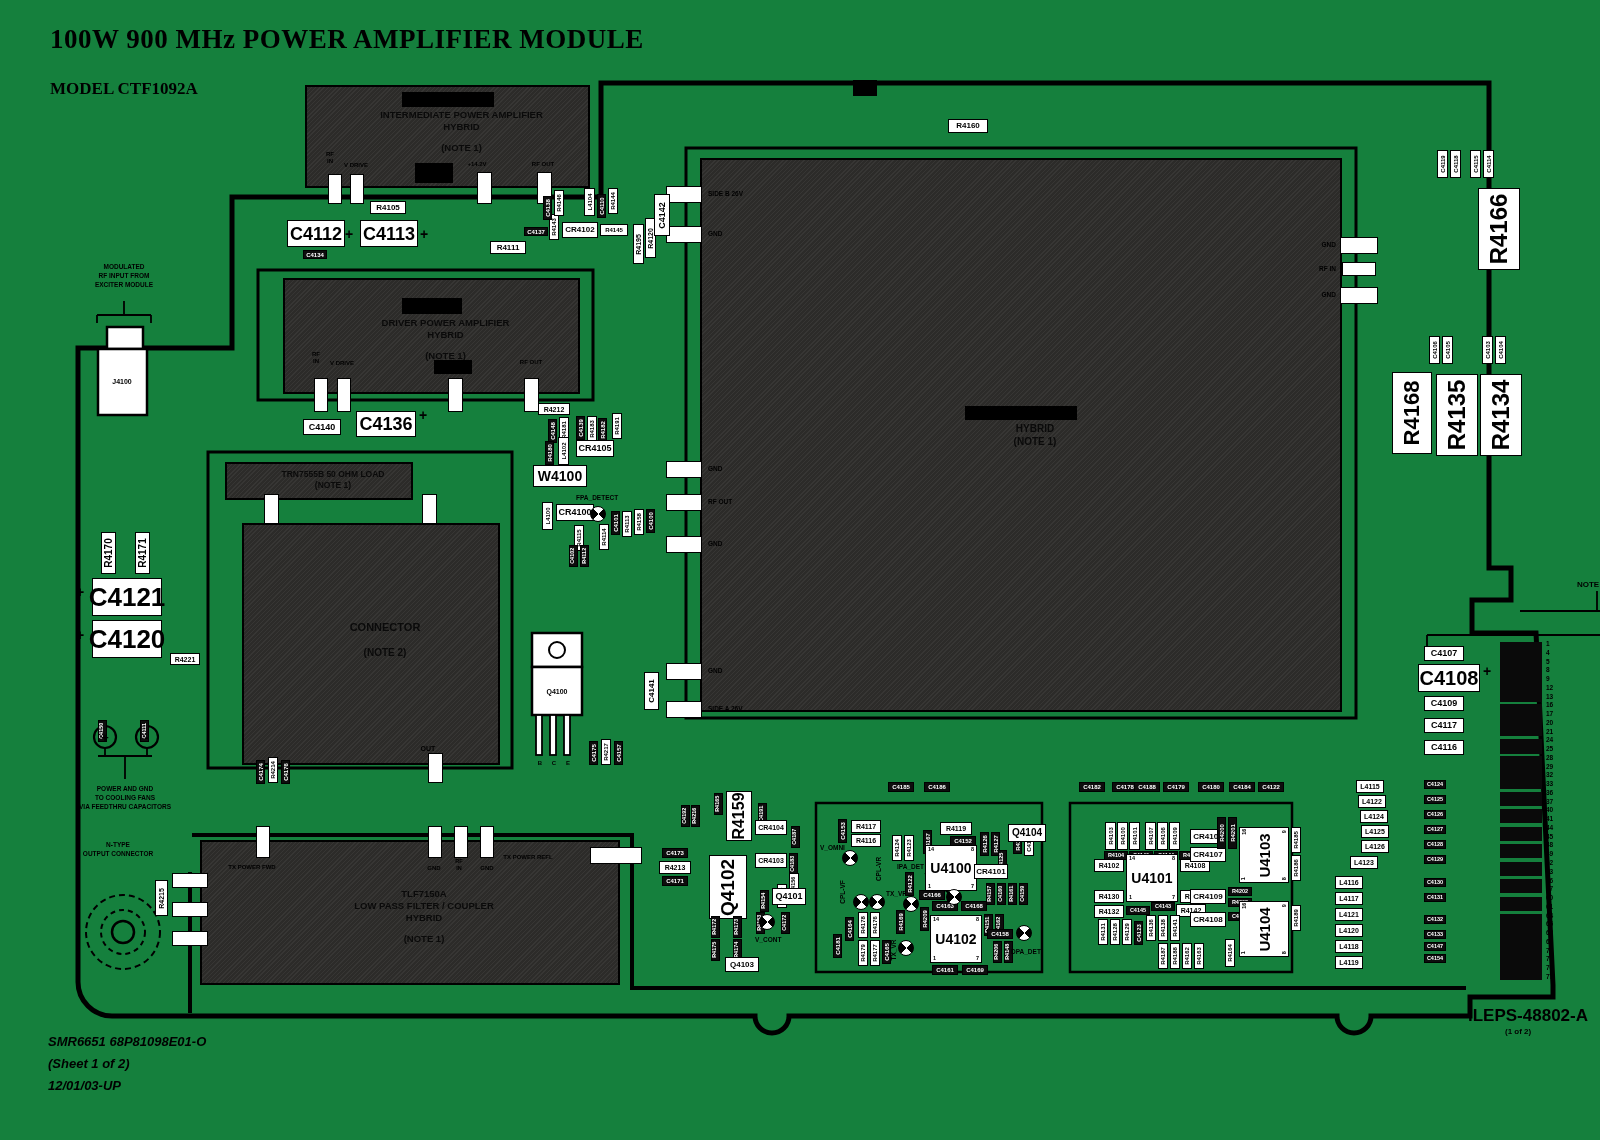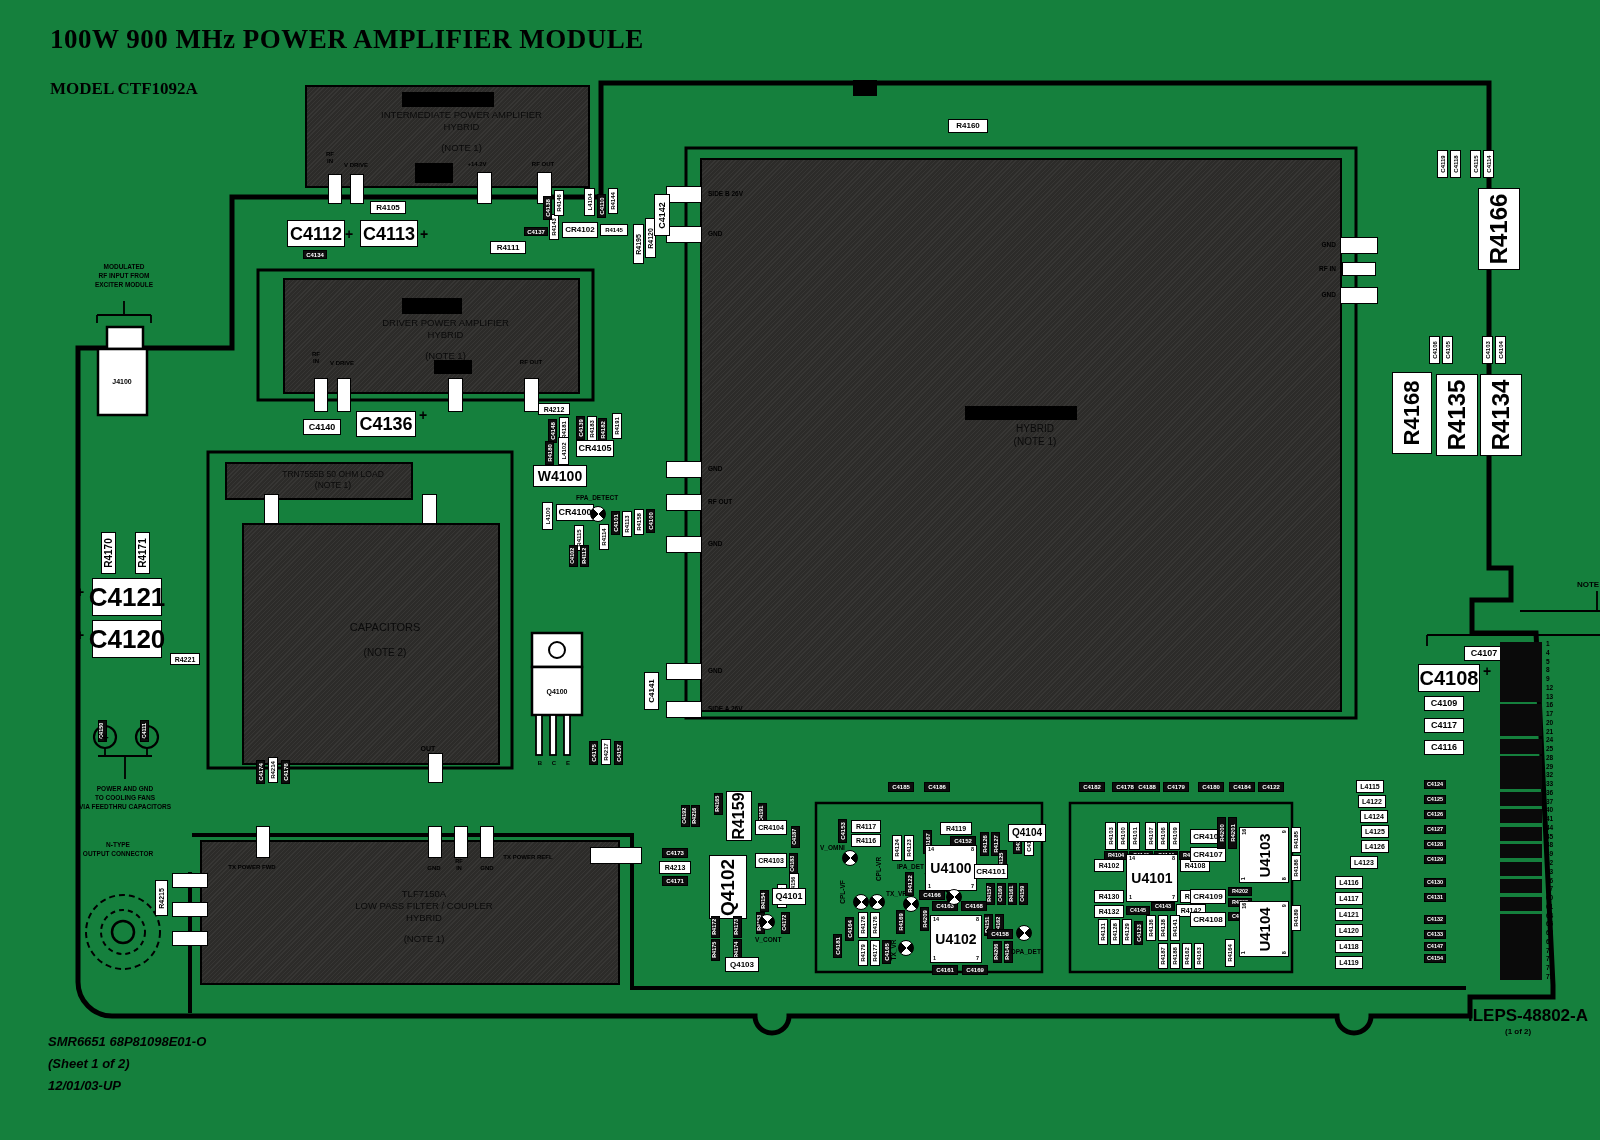--- a/index.html
+++ b/index.html
@@ -2,21 +2,21 @@
 <html><head>
 <meta charset="utf-8">
 <style>
   html,body{margin:0;padding:0;background:#fff;}
   #board{position:relative;width:1600px;height:1140px;background:#15803d;overflow:hidden;
          font-family:"Liberation Sans",sans-serif;color:#000;}
   .ttl{position:absolute;left:50px;top:24px;font-family:"Liberation Serif",serif;font-weight:700;font-size:27px;letter-spacing:.5px;}
   .sub{position:absolute;left:50px;top:56px;font-family:"Liberation Serif",serif;font-weight:700;font-size:17px;margin-top:23px;}
   .blk{position:absolute;background:#2c2b29;border:2px solid #000;box-sizing:border-box;text-align:center;
        background-image:repeating-linear-gradient(135deg,rgba(255,255,255,.05) 0 1px,transparent 1px 3px);}
-  .bln{font-weight:400;color:#0a0a0a;line-height:1.25;padding-left:28px;}
+  .bln{font-weight:700;color:#0a0a0a;line-height:1.25;padding-left:28px;}
   .redact{background:#000;}
   svg.lines{position:absolute;left:0;top:0;}
   .pin{position:absolute;background:#fff;border:1.8px solid #000;box-sizing:border-box;}
   .lab{position:absolute;display:flex;align-items:center;justify-content:center;font-weight:700;box-sizing:border-box;line-height:1;}
   .lab span{white-space:nowrap;}
   .lab.ol{background:#fff;border:1.5px solid #000;color:#000;}
   .lab.dk{background:#0d0d0d;color:#fff;border:1px solid #000;}
   .lab.v>span{transform:rotate(-90deg);}
   .crn{position:absolute;font-size:5.5px;font-weight:700;color:#000;line-height:1;}
   .txt{position:absolute;font-weight:700;white-space:nowrap;line-height:1;}
@@ -47,21 +47,21 @@
     <div class="bln" style="font-size:9.5px">HYBRID</div>
     <div class="bln" style="font-size:9.5px;margin-top:9px">(NOTE 1)</div>
   </div>
 
   <div class="blk" style="left:225px;top:462px;width:188px;height:38px">
     <div class="bln" style="font-size:8.5px;margin-top:5px">TRN7555B 50 OHM LOAD</div>
     <div class="bln" style="font-size:8.5px">(NOTE 1)</div>
   </div>
 
   <div class="blk" style="left:242px;top:523px;width:258px;height:242px">
-    <div class="bln" style="font-size:11px;margin-top:96px">CAPACITORS</div>
+    <div class="bln" style="font-size:11px;margin-top:96px">CONNECTOR</div>
     <div class="bln" style="font-size:10px;margin-top:12px">(NOTE 2)</div>
   </div>
 
   <div class="blk" style="left:700px;top:158px;width:642px;height:554px">
     <div class="redact" style="width:112px;height:14px;margin:246px auto 3px"></div>
     <div class="bln" style="font-size:10px">HYBRID</div>
     <div class="bln" style="font-size:10px">(NOTE 1)</div>
   </div>
 
   <div class="blk" style="left:200px;top:840px;width:420px;height:145px">
@@ -211,21 +211,21 @@
       </div>
       <div class="lab ol v" style="left: 1392px; top: 372px; width: 40px; height: 82px; font-size: 22px;">
         <span>R4168</span>
       </div>
       <div class="lab ol v" style="left: 1436px; top: 374px; width: 42px; height: 82px; font-size: 24px;">
         <span>R4135</span>
       </div>
       <div class="lab ol v" style="left: 1480px; top: 374px; width: 42px; height: 82px; font-size: 24px;">
         <span>R4134</span>
       </div>
-      <div class="lab ol" style="left: 1424px; top: 646px; width: 40px; height: 15px; font-size: 9px; margin-left: 40px;">
+      <div class="lab ol" style="left: 1424px; top: 646px; width: 40px; height: 15px; font-size: 9px;">
         <span>C4107</span>
       </div>
       <div class="lab ol" style="left: 1418px; top: 664px; width: 62px; height: 28px; font-size: 20px;">
         <span>C4108</span>
       </div>
       <div class="lab ol" style="left: 1424px; top: 696px; width: 40px; height: 15px; font-size: 9px;">
         <span>C4109</span>
       </div>
       <div class="lab ol" style="left: 1424px; top: 718px; width: 40px; height: 15px; font-size: 9px;">
         <span>C4117</span>

